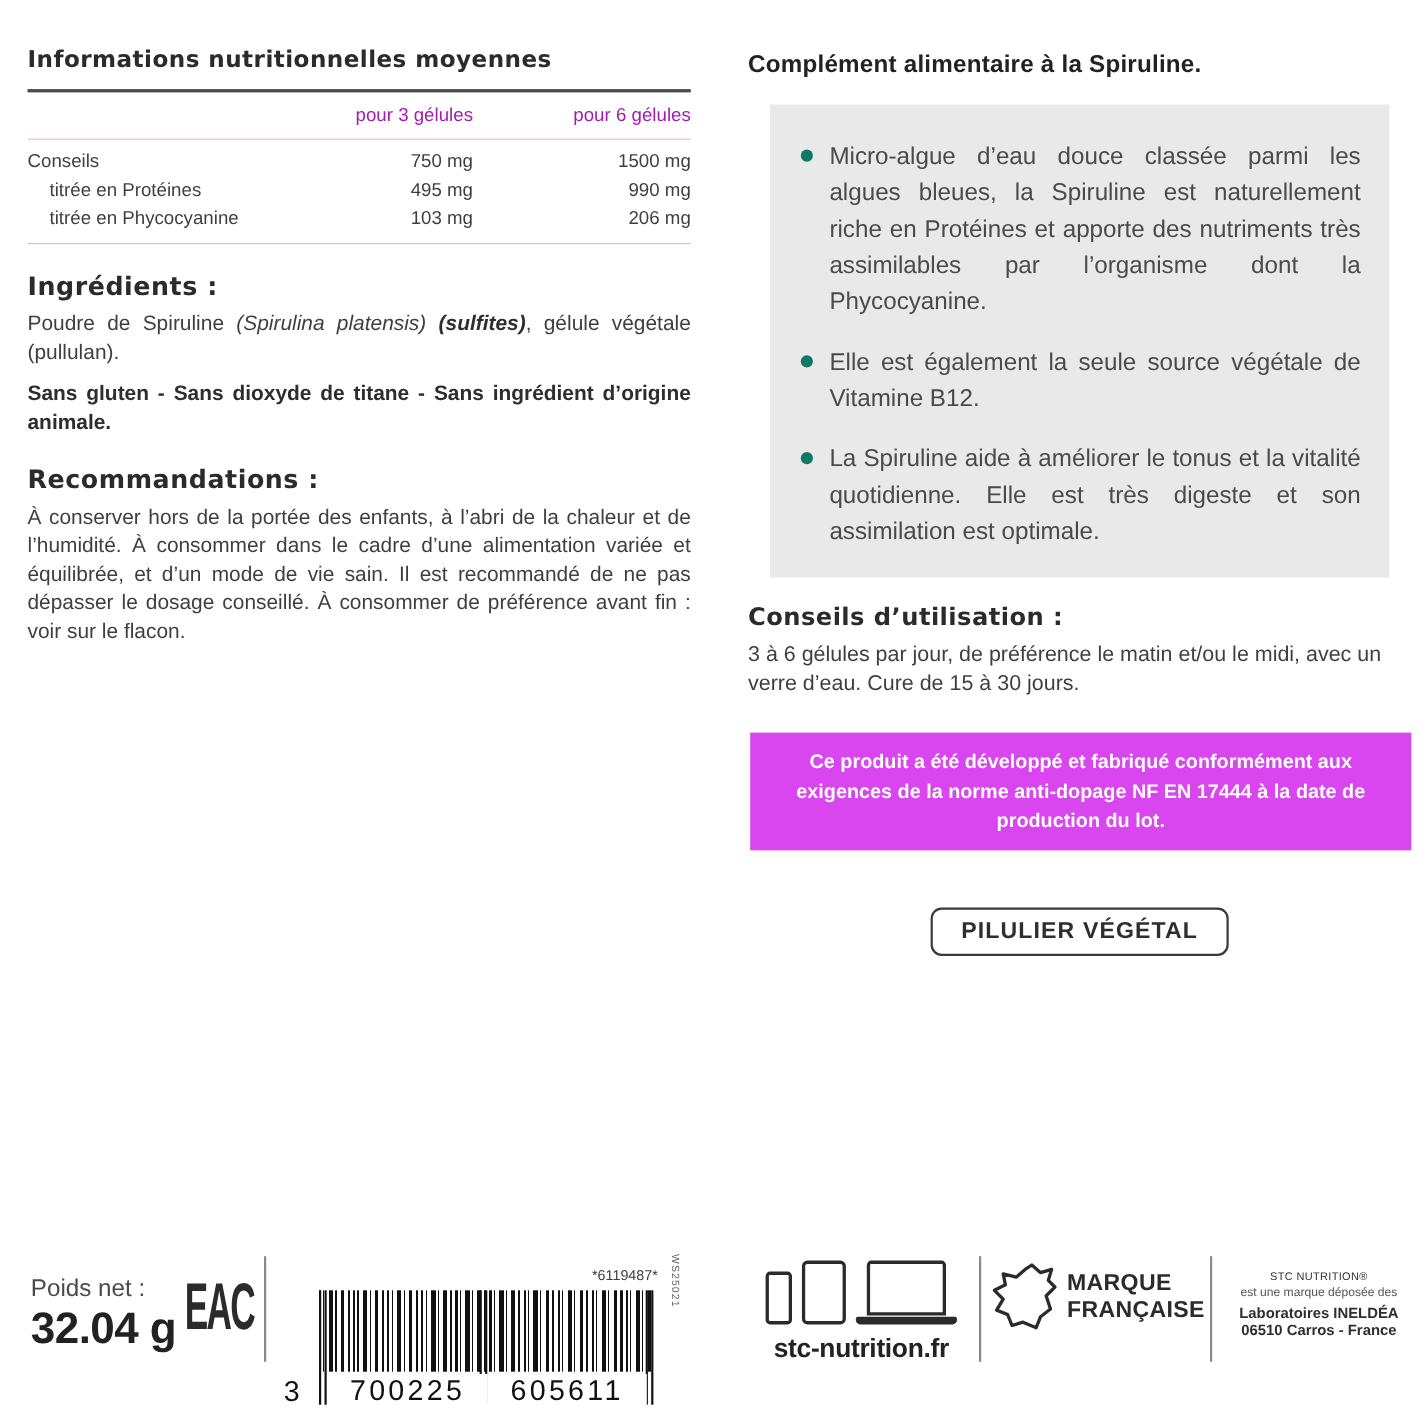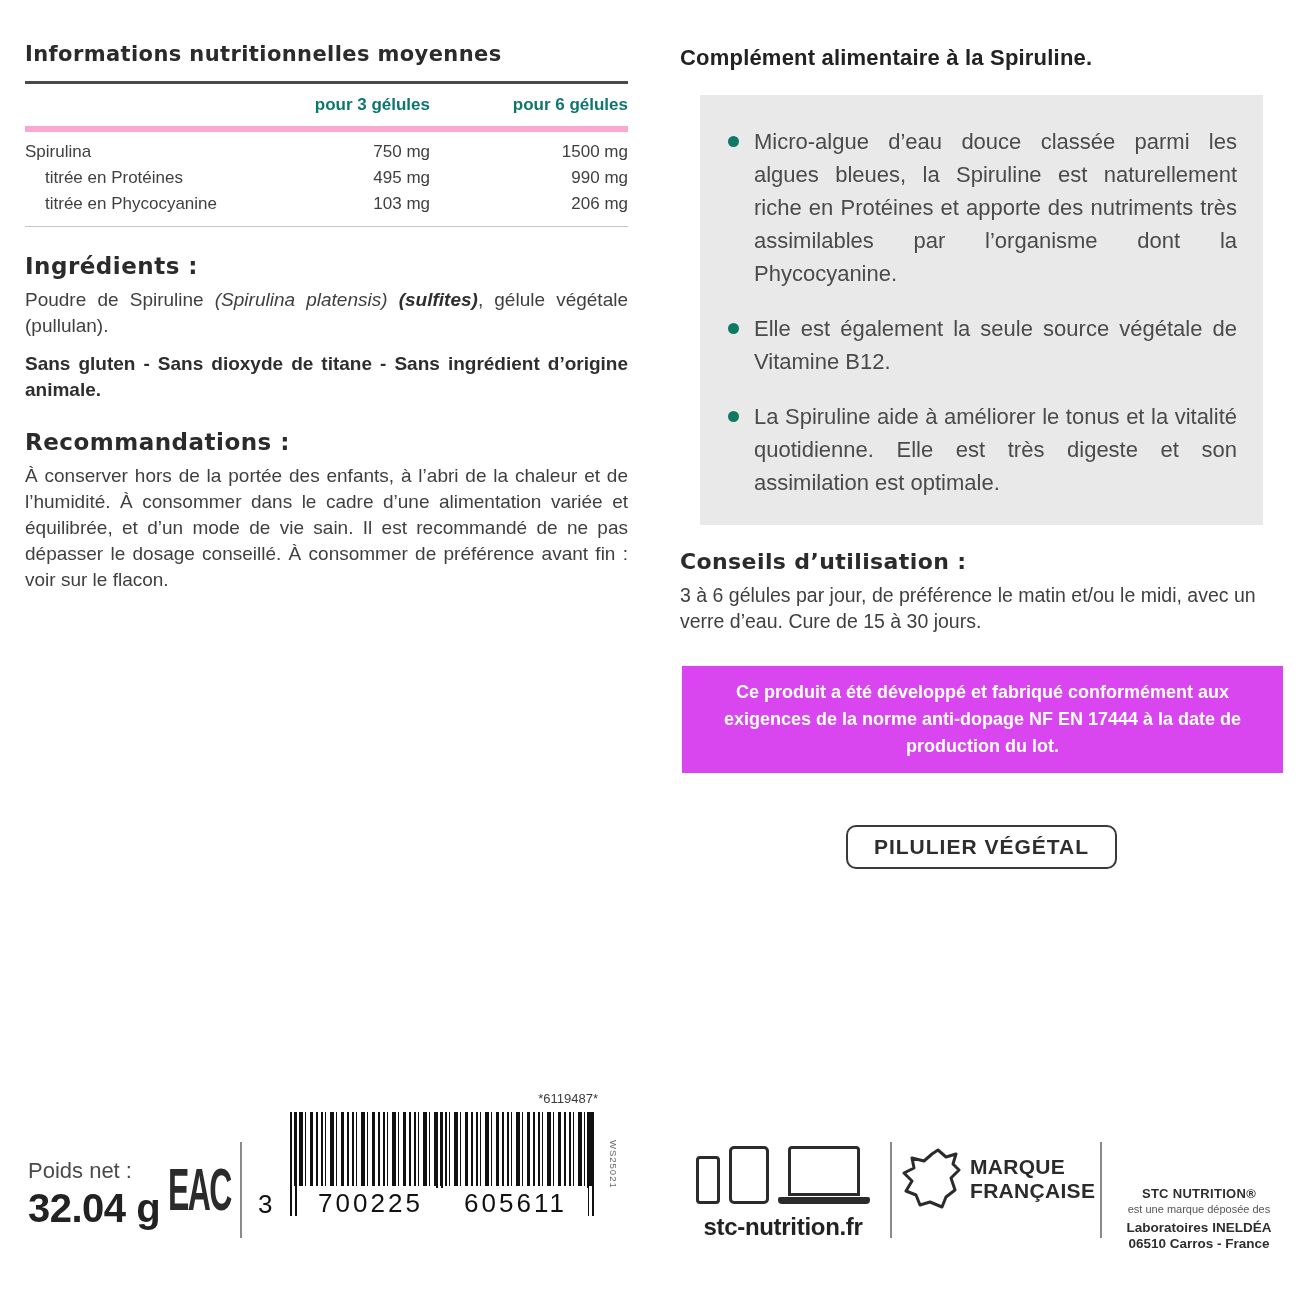--- a/index.html
+++ b/index.html
@@ -9,21 +9,21 @@
     -webkit-font-smoothing:antialiased;overflow:hidden;
   }
 
   
   .left-col{position:absolute;left:25px;top:42px;width:603px;}
   .nt-title{
     font-family:"DejaVu Sans",sans-serif;font-weight:bold;font-size:21px;color:#2b2b2b;
     letter-spacing:.4px;padding-bottom:15px;border-bottom:3px solid #4a4a4a;
   }
   .nt-row{display:flex;align-items:baseline;font-size:17px;color:#3f3f3f;}
-  .nt-head{padding:11px 0;border-bottom:6px solid #f9a8d4;color:#0f766e;font-weight:bold;}
+  .nt-head{padding:11px 0;border-bottom:1px solid #f9a8d4;color:#a21caf;}
   .nt-name{flex:1;}
   .nt-name.indent{padding-left:20px;}
   .nt-c2{width:150px;text-align:right;}
   .nt-c3{width:198px;text-align:right;}
   .nt-body{padding:7px 0 9px 0;border-bottom:1px solid #c4c4c4;}
   .nt-body .nt-row{padding:3px 0;}
 
   .sec-title{
     font-family:"DejaVu Sans",sans-serif;font-weight:bold;font-size:23px;color:#2b2b2b;
     letter-spacing:.5px;margin:26px 0 8px 0;
@@ -73,21 +73,21 @@
   .eac{
     position:absolute;left:168px;top:1178px;font-size:40px;font-weight:bold;color:#2b2b2b;
     transform:scale(.8,1.5);transform-origin:left bottom;letter-spacing:-2px;
     font-family:"Liberation Sans",sans-serif;
   }
   .vdiv{position:absolute;width:2px;background:#8a8a8a;top:1142px;height:96px;}
   .vdiv.d1{left:240px;}
   .vdiv.d2{left:890px;}
   .vdiv.d3{left:1100px;}
 
-  .barcode{position:absolute;left:258px;top:1091px;width:348px;}
+  .barcode{position:absolute;left:258px;top:1152px;width:348px;}
   .plu{font-size:13px;color:#3c3c3c;text-align:right;padding-right:8px;}
   .bars-wrap{position:relative;height:110px;margin-top:6px;}
   .lead-digit{position:absolute;left:0;bottom:2px;font-size:26px;color:#111;}
   .bars{
     position:absolute;left:32px;top:0;width:302px;height:74px;
     background:repeating-linear-gradient(90deg,
       #111 0 2px, transparent 2px 4px,
       #111 4px 5px, transparent 5px 9px,
       #111 9px 13px, transparent 13px 15px,
       #111 15px 16px, transparent 16px 20px,
@@ -112,40 +112,40 @@
   .dev-laptop{display:flex;flex-direction:column;align-items:center;}
   .dev-screen{width:72px;height:50px;border:3px solid #2b2b2b;border-radius:4px 4px 0 0;box-sizing:border-box;}
   .dev-base{width:92px;height:7px;background:#2b2b2b;border-radius:2px 2px 4px 4px;margin-top:1px;}
   .website{font-size:24px;font-weight:bold;color:#222;margin-top:9px;letter-spacing:-.3px;}
 
   .origin-block{position:absolute;left:902px;top:1146px;width:192px;display:flex;align-items:center;gap:8px;}
   .france-map{flex:0 0 auto;}
   .origin-text{font-size:21px;font-weight:bold;color:#2b2b2b;line-height:24px;letter-spacing:.3px;}
 
   .brand-block{position:absolute;left:1108px;top:1156px;width:182px;text-align:center;color:#2e2e2e;}
-  .brand-name{font-size:13px;font-weight:bold;letter-spacing:.3px;margin-top:30px;}
+  .brand-name{font-size:10px;font-weight:normal;letter-spacing:.3px;}
   .brand-sub{font-size:11px;color:#555;margin-top:2px;}
   .brand-lab{font-size:13.5px;font-weight:bold;margin-top:5px;}
   .brand-addr{font-size:13.5px;font-weight:bold;margin-top:1px;}
 </style>
 </head>
 <body>
 
 <div class="left-col">
   <div class="nt-title">Informations nutritionnelles moyennes</div>
 
   <div class="nt-row nt-head">
     <span class="nt-name"></span>
     <span class="nt-c2">pour 3 gélules</span>
     <span class="nt-c3">pour 6 gélules</span>
   </div>
 
   <div class="nt-body">
     <div class="nt-row">
-      <span class="nt-name">Spirulina</span>
+      <span class="nt-name">Conseils</span>
       <span class="nt-c2">750 mg</span>
       <span class="nt-c3">1500 mg</span>
     </div>
     <div class="nt-row">
       <span class="nt-name indent">titrée en Protéines</span>
       <span class="nt-c2">495 mg</span>
       <span class="nt-c3">990 mg</span>
     </div>
     <div class="nt-row">
       <span class="nt-name indent">titrée en Phycocyanine</span>

